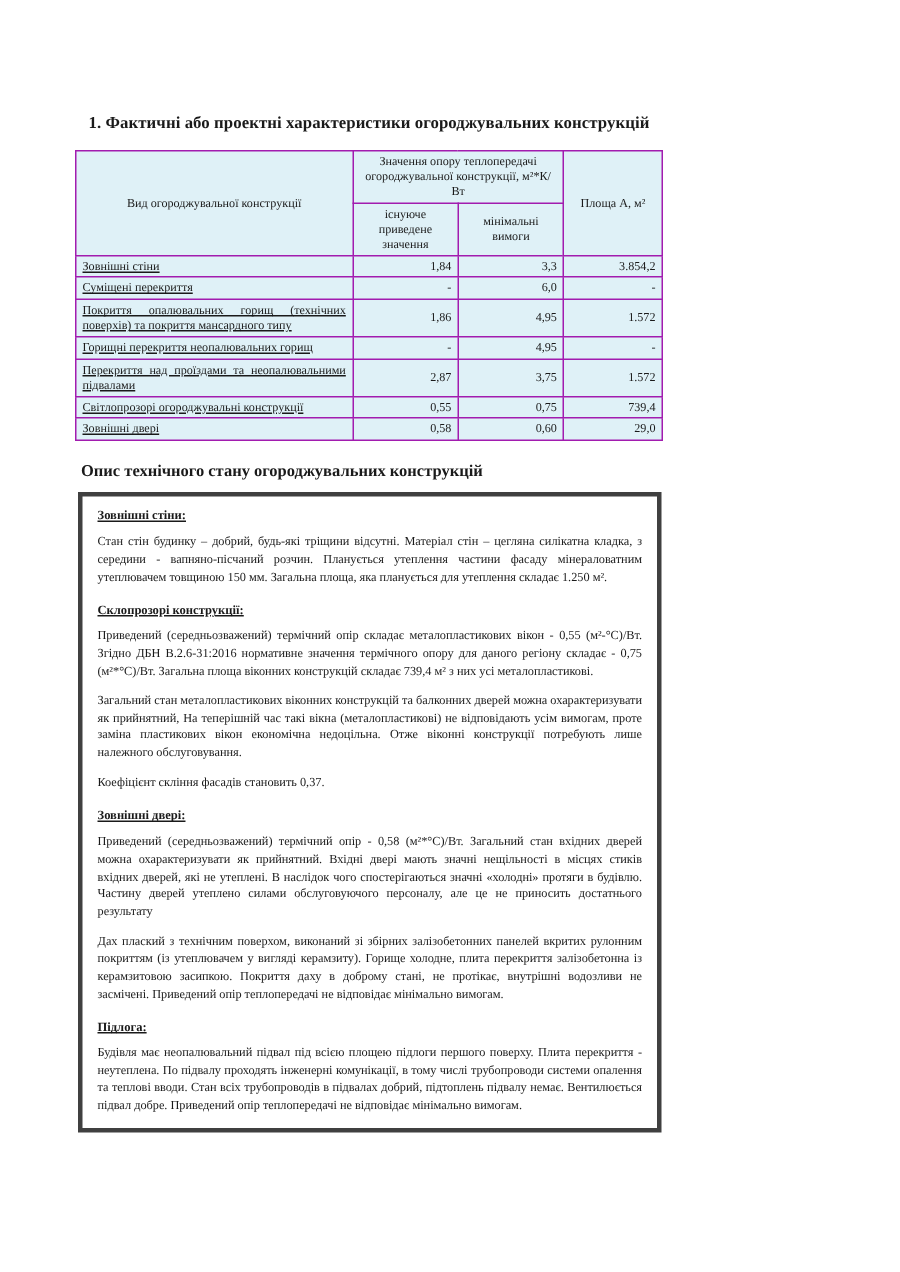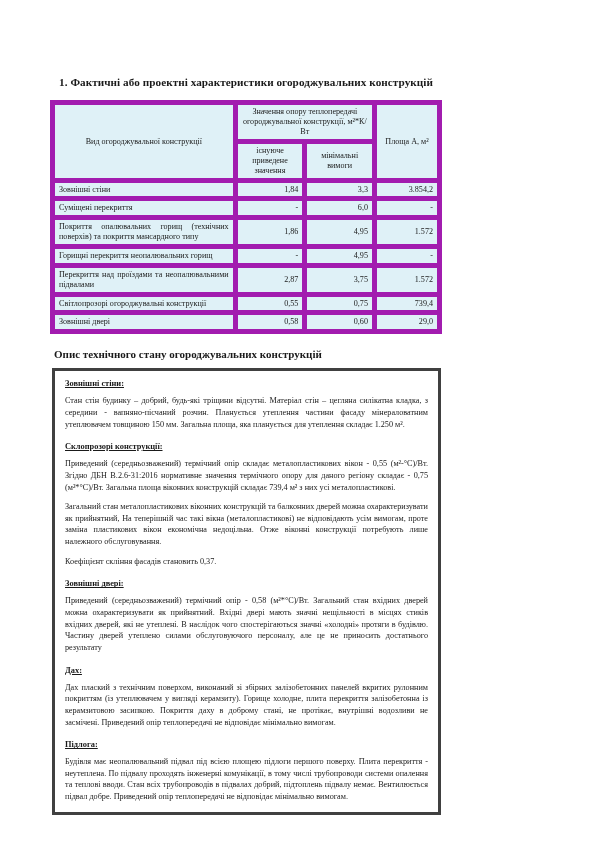--- a/index.html
+++ b/index.html
@@ -37,37 +37,38 @@
   
   table.char-table {
     width: 100%;
     border-collapse: collapse;
     background: #dff1f7;
     table-layout: fixed;
     font-size: 8.1px;
   }
   table.char-table th,
   table.char-table td {
-    border: 5px solid #a21caf;
+    border: 1px solid #a21caf;
     padding: 2px 4px;
     vertical-align: middle;
     line-height: 1.22;
     font-weight: normal;
   }
   table.char-table th {
     text-align: center;
   }
   .th-kind {
     text-align: center;
   }
   td.name-cell {
     text-align: justify;
     text-align-last: left;
     padding-left: 4px;
     padding-right: 5px;
+    text-decoration: underline;
   }
   td.name-cell.justified {
     text-align: justify;
     text-align-last: left;
   }
   td.num-cell {
     text-align: right;
   }
   .col-name  { width: 47.2%; }
   .col-exist { width: 18.0%; }
@@ -186,21 +187,20 @@
     <p class="body-text">Стан стін будинку – добрий, будь-які тріщини відсутні. Матеріал стін – цегляна силікатна кладка, з середини - вапняно-пісчаний розчин. Планується утеплення частини фасаду мінераловатним утеплювачем товщиною 150 мм. Загальна площа, яка планується для утеплення складає 1.250 м².</p>
 
     <div class="sub-heading spaced">Склопрозорі конструкції:</div>
     <p class="body-text">Приведений (середньозважений) термічний опір складає металопластикових вікон - 0,55 (м²-°С)/Вт. Згідно ДБН В.2.6-31:2016 нормативне значення термічного опору для даного регіону складає - 0,75 (м²*°С)/Вт. Загальна площа віконних конструкцій складає 739,4 м² з них усі металопластикові.</p>
     <p class="body-text">Загальний стан металопластикових віконних конструкцій та балконних дверей можна охарактеризувати як прийнятний, На теперішній час такі вікна (металопластикові) не відповідають усім вимогам, проте заміна пластикових вікон економічна недоцільна. Отже віконні конструкції потребують лише належного обслуговування.</p>
     <p class="body-text">Коефіцієнт скління фасадів становить 0,37.</p>
 
     <div class="sub-heading spaced">Зовнішні двері:</div>
     <p class="body-text">Приведений (середньозважений) термічний опір - 0,58 (м²*°С)/Вт. Загальний стан вхідних дверей можна охарактеризувати як прийнятний. Вхідні двері мають значні нещільності в місцях стиків вхідних дверей, які не утеплені. В наслідок чого спостерігаються значні «холодні» протяги в будівлю. Частину дверей утеплено силами обслуговуючого персоналу, але це не приносить достатнього результату</p>
 
-    <div class="sub-heading spaced">Дах:</div>
     <p class="body-text">Дах плаский з технічним поверхом, виконаний зі збірних залізобетонних панелей вкритих рулонним покриттям (із утеплювачем у вигляді керамзиту). Горище холодне, плита перекриття залізобетонна із керамзитовою засипкою. Покриття даху в доброму стані, не протікає, внутрішні водозливи не засмічені. Приведений опір теплопередачі не відповідає мінімально вимогам.</p>
 
     <div class="sub-heading spaced">Підлога:</div>
     <p class="body-text">Будівля має неопалювальний підвал під всією площею підлоги першого поверху. Плита перекриття - неутеплена. По підвалу проходять інженерні комунікації, в тому числі трубопроводи системи опалення та теплові вводи. Стан всіх трубопроводів в підвалах добрий, підтоплень підвалу немає. Вентилюється підвал добре. Приведений опір теплопередачі не відповідає мінімально вимогам.</p>
 
   </div>
 
 </div>
 
 </body></html>

